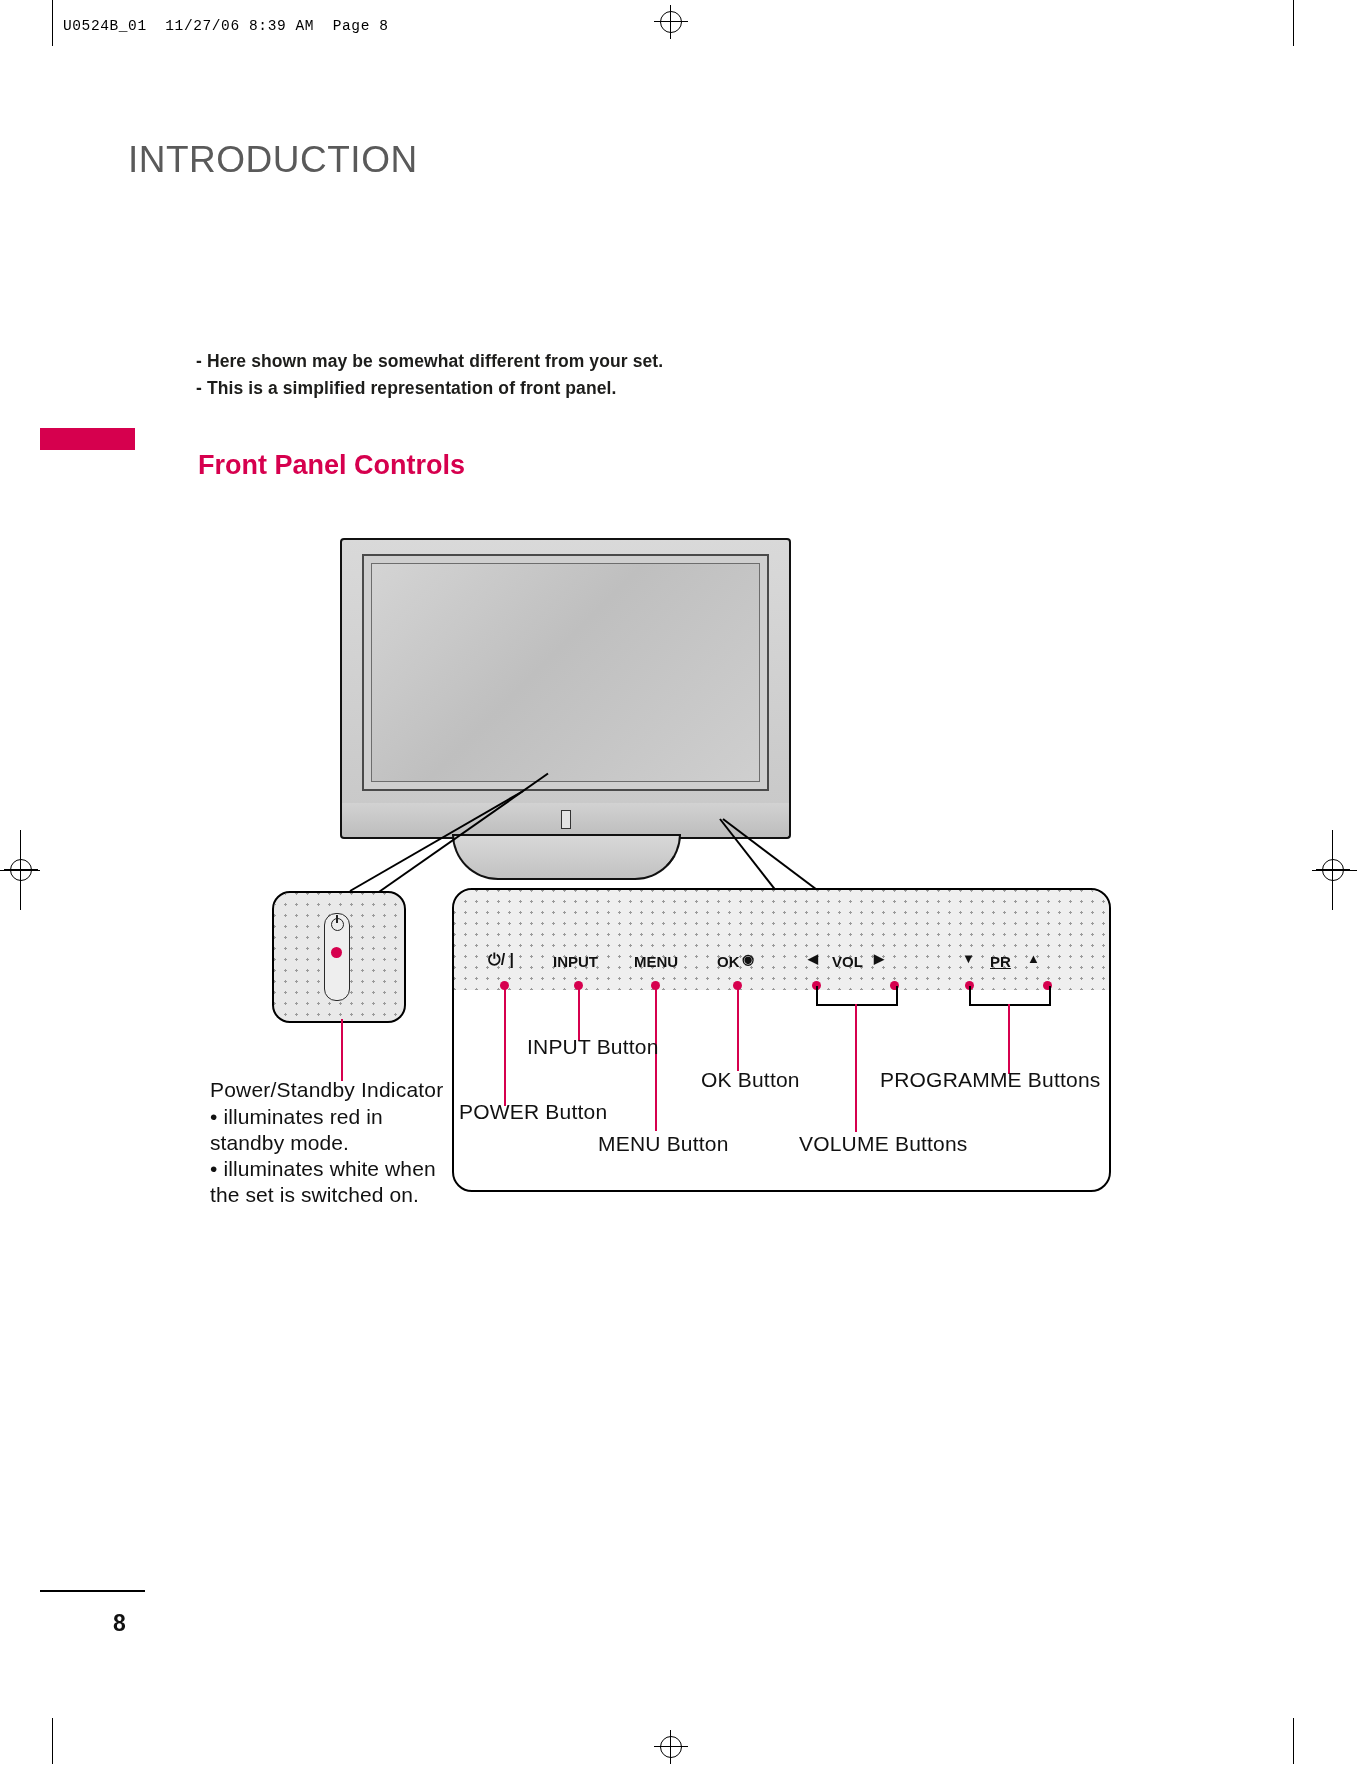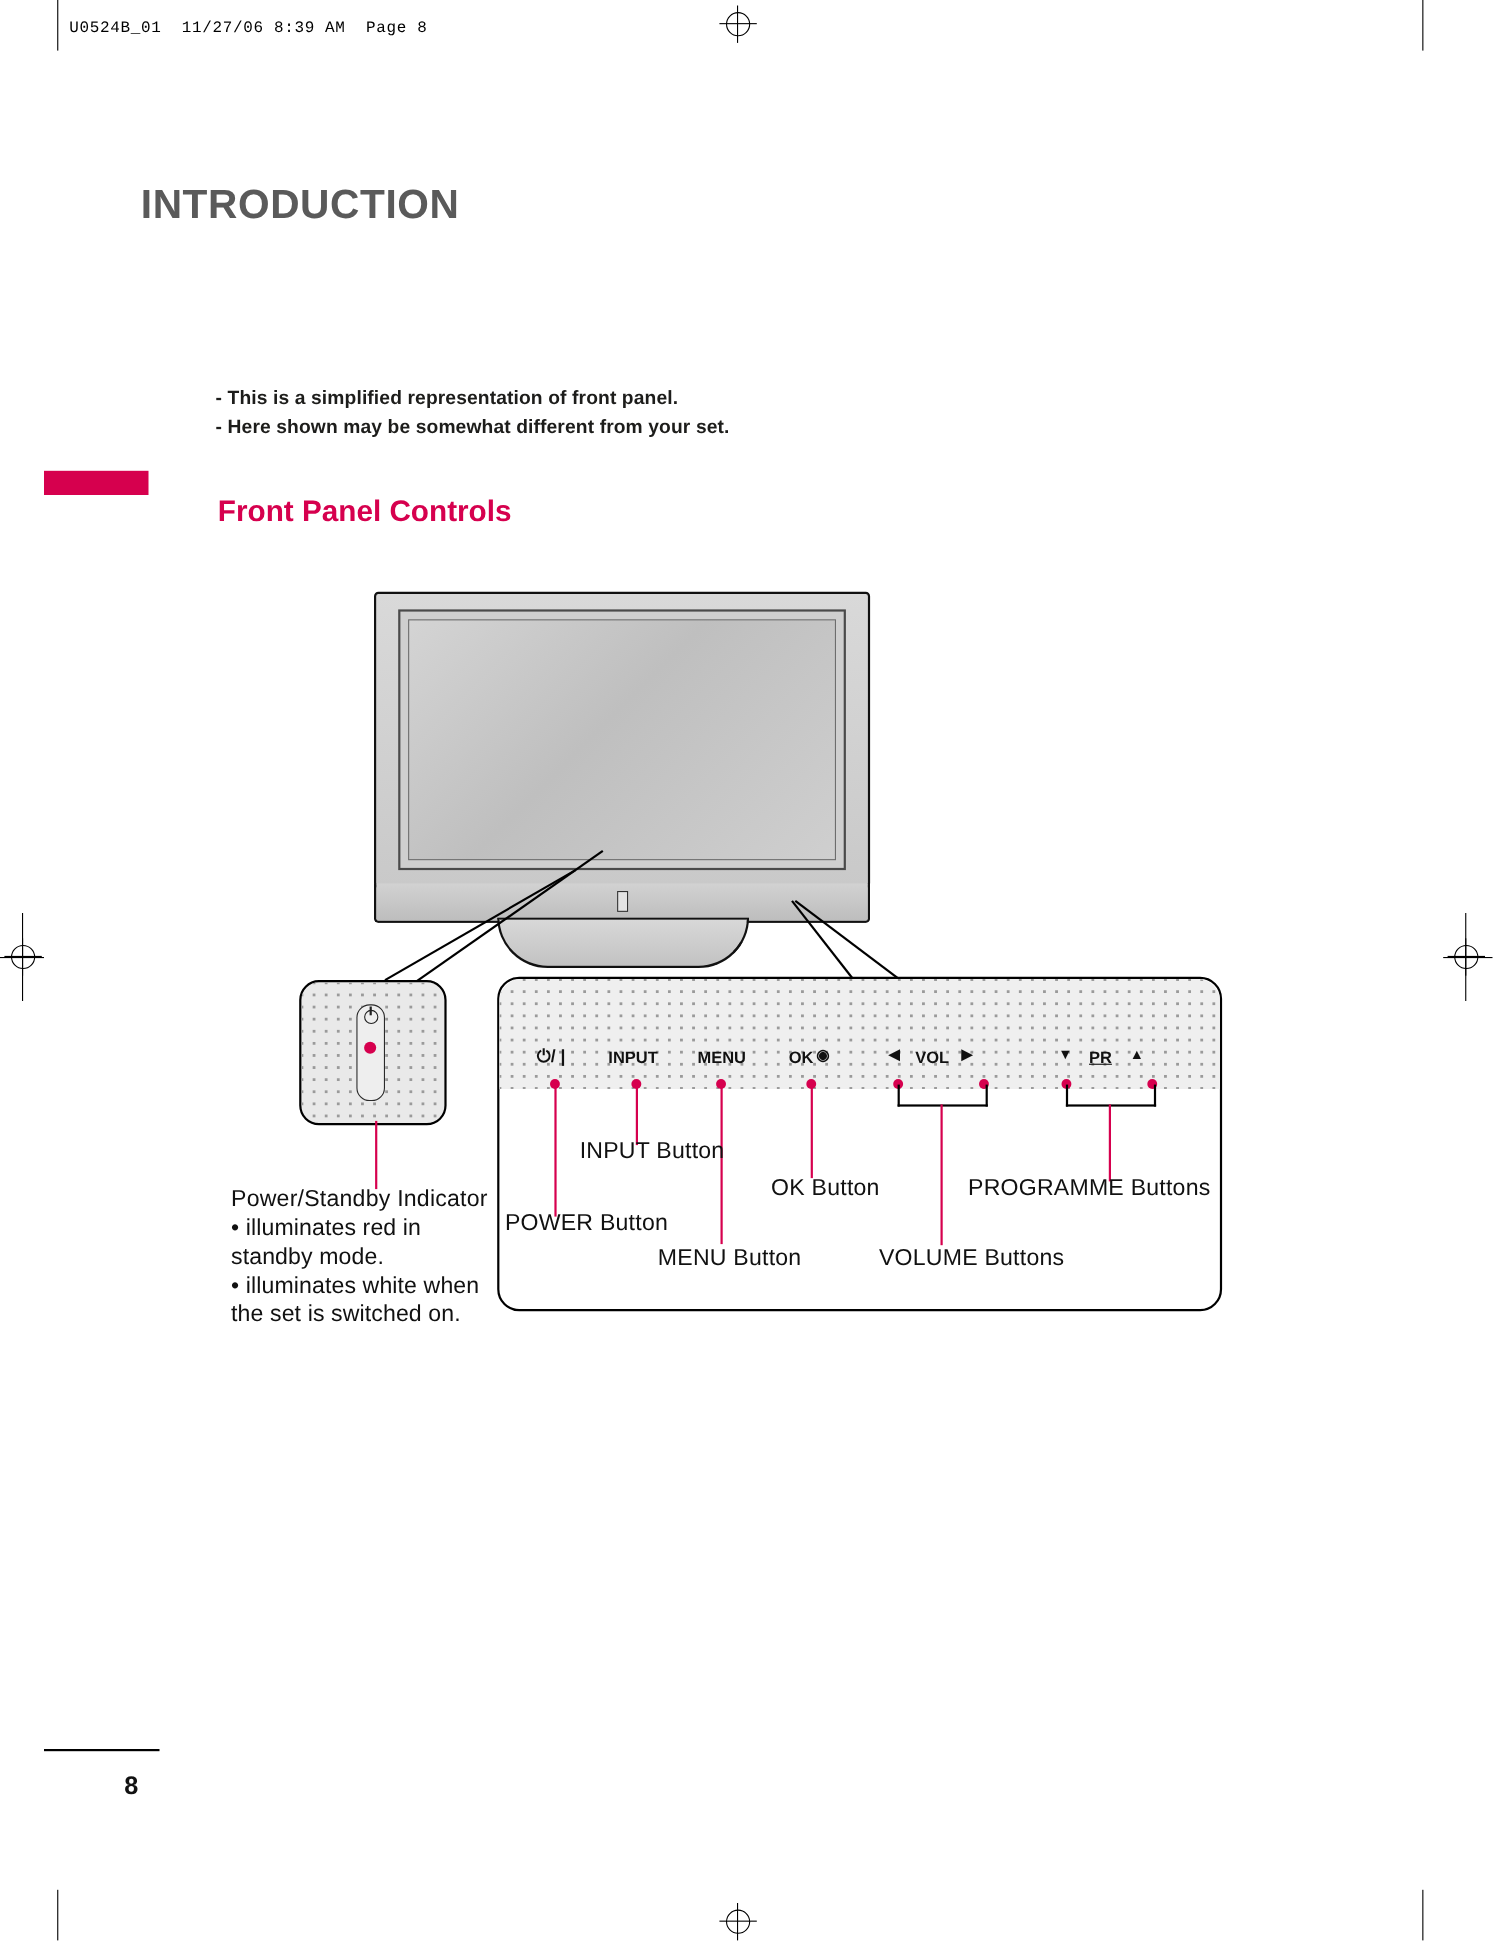--- a/index.html
+++ b/index.html
@@ -14,21 +14,21 @@
   .reg:before{left:16px;top:0;width:1px;height:34px;}
   .reg:after{top:16px;left:0;height:1px;width:34px;}
   .reg .circ{position:absolute;left:6px;top:6px;width:20px;height:20px;border:1px solid #000;border-radius:50%;}
 
   .header-line{position:absolute;left:63px;top:18px;font-family:"Liberation Mono",monospace;font-size:14.5px;letter-spacing:0.6px;color:#000;white-space:pre;}
 
   
   .side-tab{position:absolute;left:40px;top:428px;width:95px;height:22px;background:#d6004e;}
 
   
-  .h-intro{position:absolute;left:128px;top:165px;font-size:37px;font-weight:bold;color:#5a5a5a;letter-spacing:0.5px;}
+  .h-intro{position:absolute;left:128px;top:139px;font-size:37px;font-weight:normal;color:#5a5a5a;letter-spacing:0.5px;}
   .h-controls{position:absolute;left:196px;top:253px;font-size:30px;font-weight:bold;color:#d6004e;letter-spacing:0.2px;}
   .bullets{position:absolute;left:196px;top:348px;font-size:17.5px;font-weight:bold;color:#1d1d1b;line-height:27px;letter-spacing:0.1px;}
   .h-front{position:absolute;left:198px;top:450px;font-size:27px;font-weight:bold;color:#d6004e;}
 
   
   .tv-wrap{position:absolute;left:340px;top:538px;width:450px;height:300px;}
   .tv-body{position:absolute;left:0;top:0;width:447px;height:265px;background:linear-gradient(180deg,#d9d9d9,#c9c9c9);border:2px solid #111;border-radius:4px;}
   .tv-inner{position:absolute;left:20px;top:14px;right:20px;height:233px;border:2px solid #4a4a4a;background:#cfcfcf;}
   .tv-screen{position:absolute;left:7px;top:7px;right:7px;bottom:7px;border:1px solid #6d6d6d;background:linear-gradient(135deg,#d4d4d4 0%,#bfbfbf 45%,#cfcfcf 100%);}
   .tv-chin{position:absolute;left:0;top:265px;width:447px;height:34px;background:linear-gradient(180deg,#d2d2d2,#bdbdbd);border:2px solid #111;border-top:none;border-radius:0 0 4px 4px;}
@@ -86,22 +86,22 @@
   <div class="reg" style="left:1316px;top:853px;">
       <div class="circ"></div>
     </div>
 
   <div class="header-line">U0524B_01  11/27/06 8:39 AM  Page 8</div>
 
   <div class="side-tab"></div>
 
   <div class="h-intro">INTRODUCTION</div>
   <div class="bullets">
+    <div>- Here shown may be somewhat different from your set.</div>
     <div>- This is a simplified representation of front panel.</div>
-    <div>- Here shown may be somewhat different from your set.</div>
   </div>
   <div class="h-front">Front Panel Controls</div>
 
   <div class="tv-wrap">
     <div class="tv-body">
       <div class="tv-inner">
         <div class="tv-screen"></div>
       </div>
     </div>
     <div class="tv-chin"></div>

